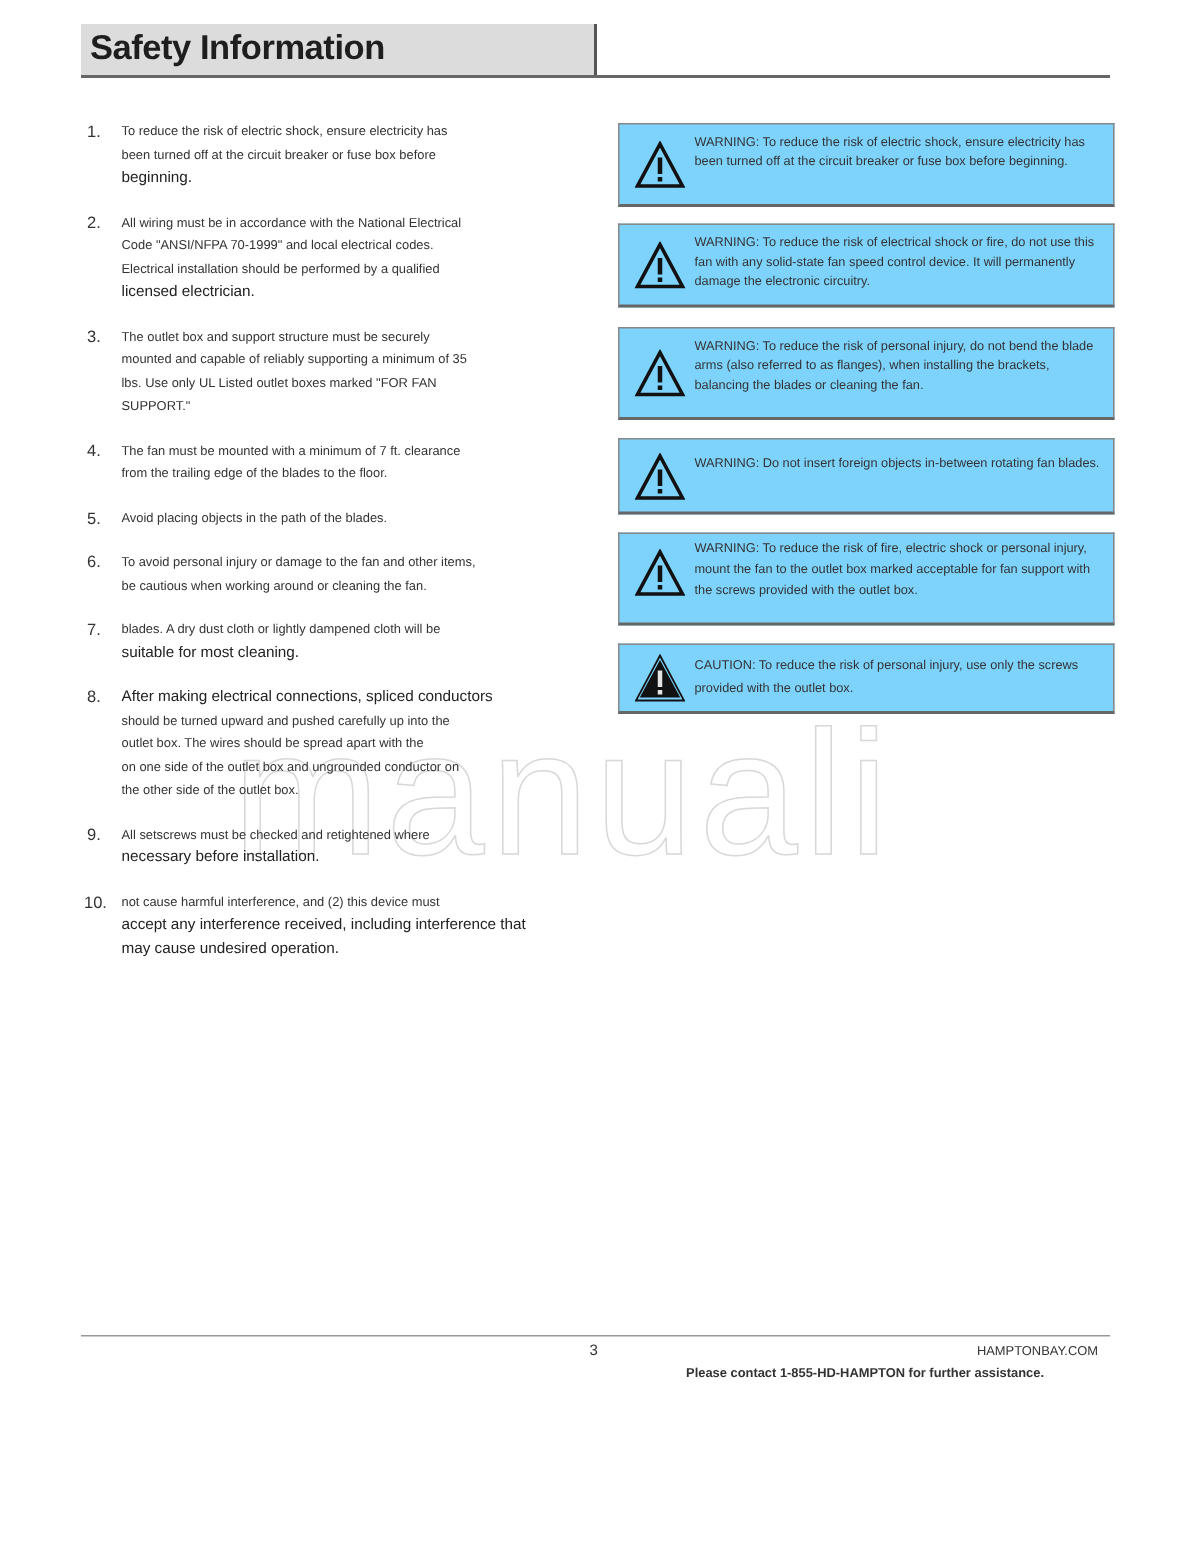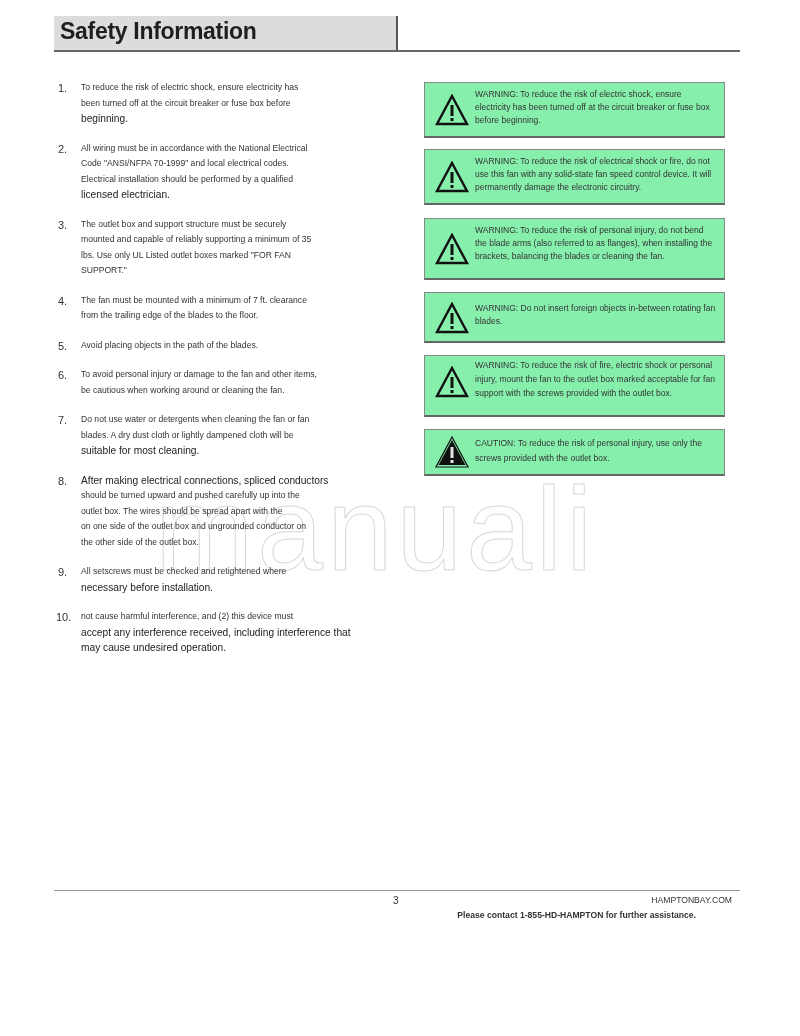--- a/index.html
+++ b/index.html
@@ -20,21 +20,21 @@
 
     .list { position: absolute; left: 58px; top: 80px; width: 310px; }
     .item { position: relative; padding-left: 23px; }
     .item .num { position: absolute; left: 0; top: 2px; font-size: 11px; color: #333; }
     .item .txt { font-size: 8.6px; line-height: 15.5px; color: #333; }
     .item .txt span.big { font-size: 10.2px; color: #222; }
     .item .txt span.line { display: block; white-space: nowrap; }
 
     .warn-col { position: absolute; left: 408px; top: 82px; width: 331px; }
     .warn {
-      position: absolute; left: 16px; width: 301px; background: #86efac;
+      position: absolute; left: 4px; width: 331px; background: #7dd3fc;
       border: 1px solid #888; border-bottom: 2px solid #666;
     }
     .warn .tri { position: absolute; left: 10px; width: 34px; height: 32px; }
     .warn .wtext { position: absolute; left: 50px; top: 5px; right: 8px; font-size: 8.5px; line-height: 12.8px; color: #333; }
 
     .watermark {
       position: absolute; left: 155px; top: 470px; font-size: 118px; color: transparent;
       -webkit-text-stroke: 1px #d8d8d8; letter-spacing: 4px; font-family: "Liberation Sans", sans-serif;
       pointer-events: none; line-height: 1;
     }
@@ -96,21 +96,20 @@
   <div class="item" style="margin-bottom:14px;">
     <span class="num">6.</span>
     <div class="txt">
       <span class="line">To avoid personal injury or damage to the fan and other items,</span>
       <span class="line">be cautious when working around or cleaning the fan.</span>
     </div>
   </div>
   <div class="item" style="margin-bottom:14px;">
     <span class="num">7.</span>
     <div class="txt">
-      <span class="line">Do not use water or detergents when cleaning the fan or fan</span>
       <span class="line">blades. A dry dust cloth or lightly dampened cloth will be</span>
       <span class="line big">suitable for most cleaning.</span>
     </div>
   </div>
   <div class="item" style="margin-bottom:14px;">
     <span class="num">8.</span>
     <div class="txt">
       <span class="line big">After making electrical connections, spliced conductors</span>
       <span class="line">should be turned upward and pushed carefully up into the</span>
       <span class="line">outlet box. The wires should be spread apart with the</span>

